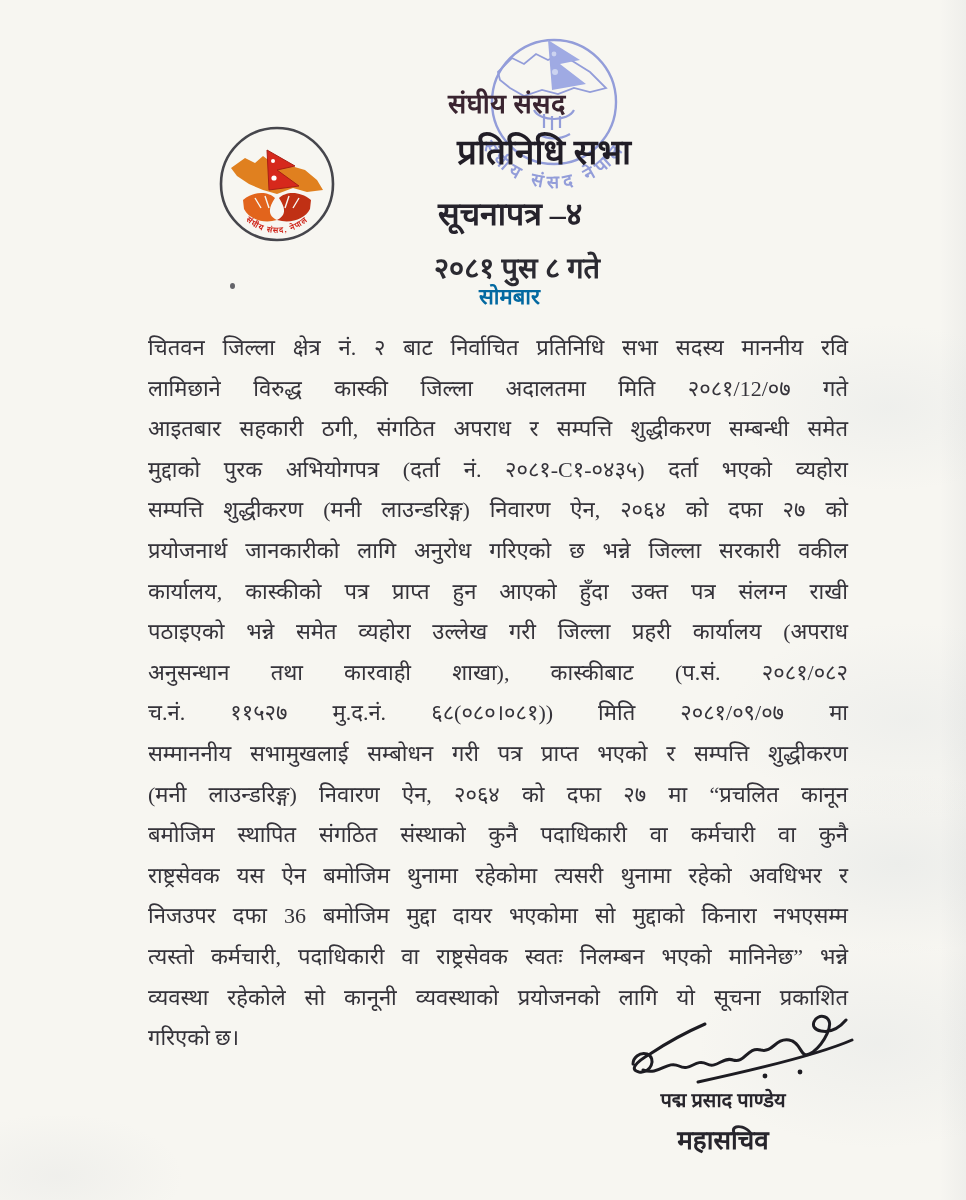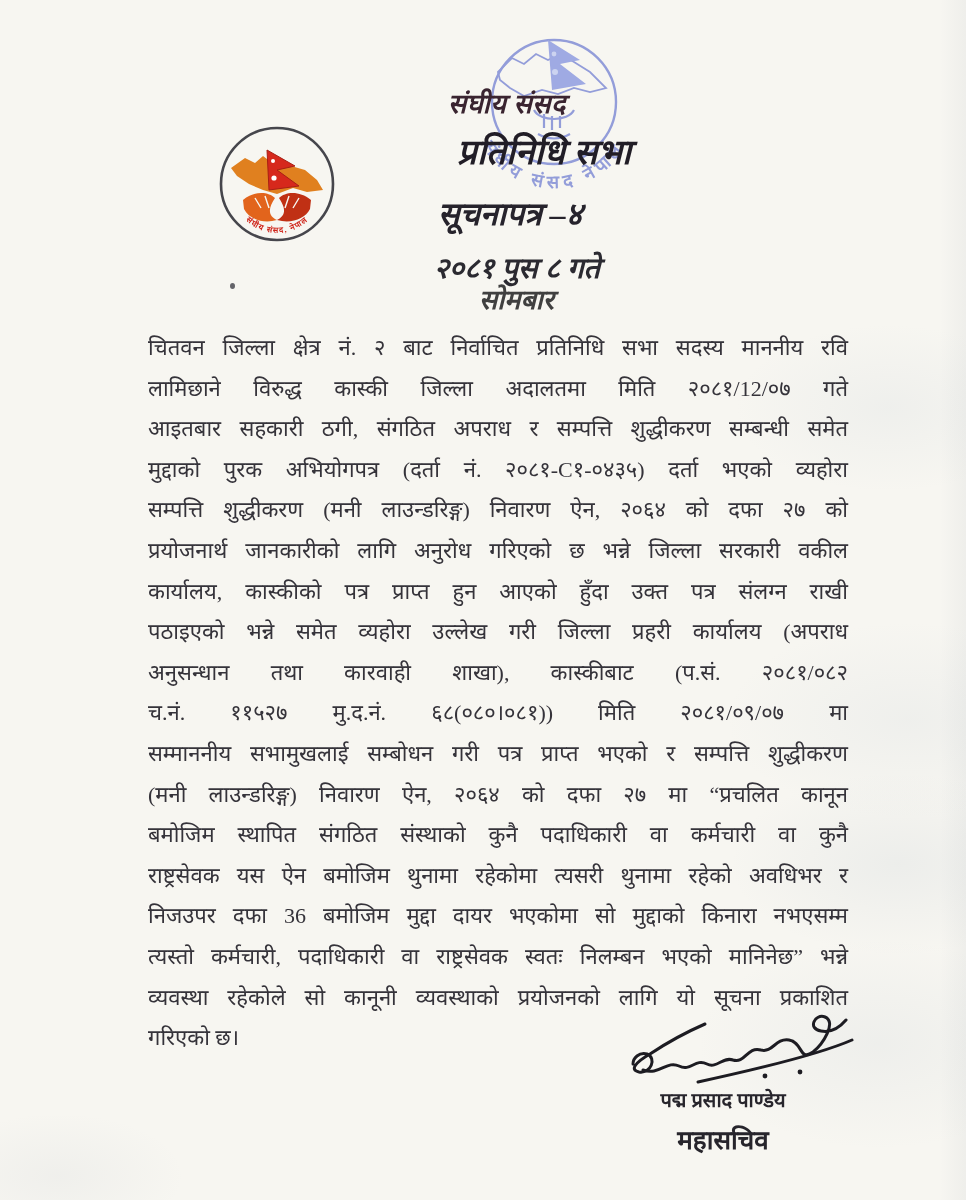--- a/index.html
+++ b/index.html
@@ -16,26 +16,26 @@
     background:
       radial-gradient(220px 120px at 92% 34%, rgba(165,180,195,.10), transparent 70%),
       radial-gradient(260px 140px at 94% 60%, rgba(165,180,195,.10), transparent 70%),
       radial-gradient(240px 130px at 93% 72%, rgba(160,175,190,.12), transparent 70%),
       radial-gradient(260px 150px at 91% 87%, rgba(160,175,190,.10), transparent 70%),
       radial-gradient(180px 90px  at 6% 98%,  rgba(150,160,175,.08), transparent 70%),
       linear-gradient(to left, rgba(140,150,165,.08), transparent 26px);
   }
   .abs{position:absolute;}
   
-  .hdr{white-space:nowrap;z-index:3;font-style:italic;}
+  .hdr{white-space:nowrap;z-index:3;}
   .org1{left:448px;top:84px;font-size:27px;font-weight:700;color:#3a2430;letter-spacing:.5px;}
   .org2{left:438px;top:127px;font-size:35px;font-weight:700;color:#211d26;margin-left:19px;}
   .notice{left:438px;top:191px;font-size:32px;font-weight:700;color:#26232c;}
   .date{left:434px;top:247px;font-size:29px;font-weight:600;color:#2b2a31;}
-  .day{left:479px;top:280px;font-size:27px;font-weight:600;color:#404040;}
+  .day{left:479px;top:280px;font-size:22px;font-weight:600;color:#0369a1;}
   
   .body-block{left:148px;top:328px;width:700px;z-index:2;}
   .bline{
     font-size:22px;line-height:40.6px;height:40.6px;
     text-align:justify;text-align-last:justify;
     white-space:normal;color:#35333a;
   }
   .bline.last{text-align-last:left;}
   
   .sig-svg{left:598px;top:1002px;z-index:2;}

